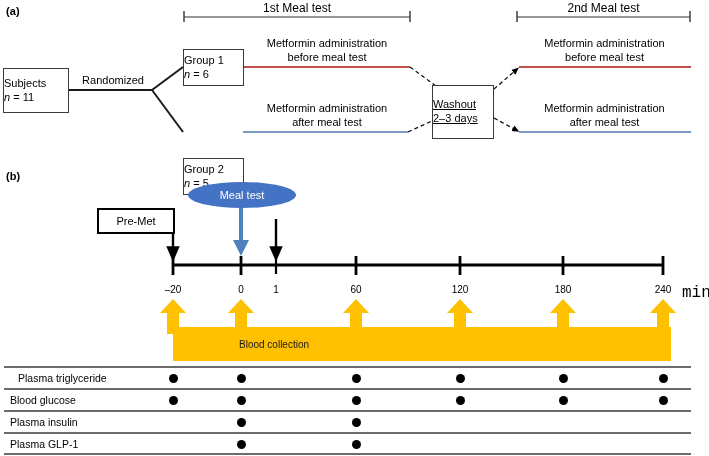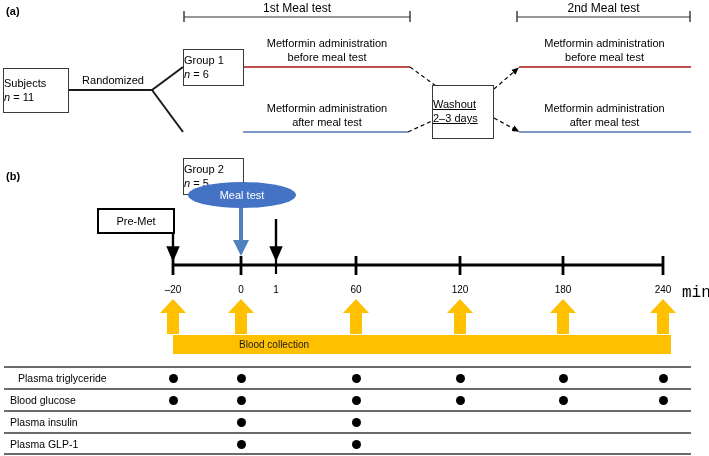--- a/index.html
+++ b/index.html
@@ -257,21 +257,21 @@
   <div class="abs tick-label" style="left:153px; top:284px; width:40px;">–20</div>
   <div class="abs tick-label" style="left:221px; top:284px; width:40px;">0</div>
   <div class="abs tick-label" style="left:256px; top:284px; width:40px;">1</div>
   <div class="abs tick-label" style="left:336px; top:284px; width:40px;">60</div>
   <div class="abs tick-label" style="left:440px; top:284px; width:40px;">120</div>
   <div class="abs tick-label" style="left:543px; top:284px; width:40px;">180</div>
   <div class="abs tick-label" style="left:643px; top:284px; width:40px;">240</div>
 
   <div class="abs unit-label" style="left:682px; top:284px;">min</div>
 
-  <div class="abs blood-bar" style="left:173px; top:335px; width:498px; height:19px; background:#FFC000;">Blood collection</div>
+  <div class="abs blood-bar" style="left:173px; top:327px; width:498px; height:34px; background:#FFC000;">Blood collection</div>
 
   <div class="abs" style="left:0px; top:367px; width:709px; height:88px;">
 
     <div class="abs" style="left:0; top:0; width:709px; height:22px;">
       <div class="abs row-label" style="left:18px; top:5px;">Plasma triglyceride</div>
       <div class="dot" style="left:169px; top:7px;"></div>
       <div class="dot" style="left:237px; top:7px;"></div>
       <div class="dot" style="left:352px; top:7px;"></div>
       <div class="dot" style="left:456px; top:7px;"></div>
       <div class="dot" style="left:559px; top:7px;"></div>

